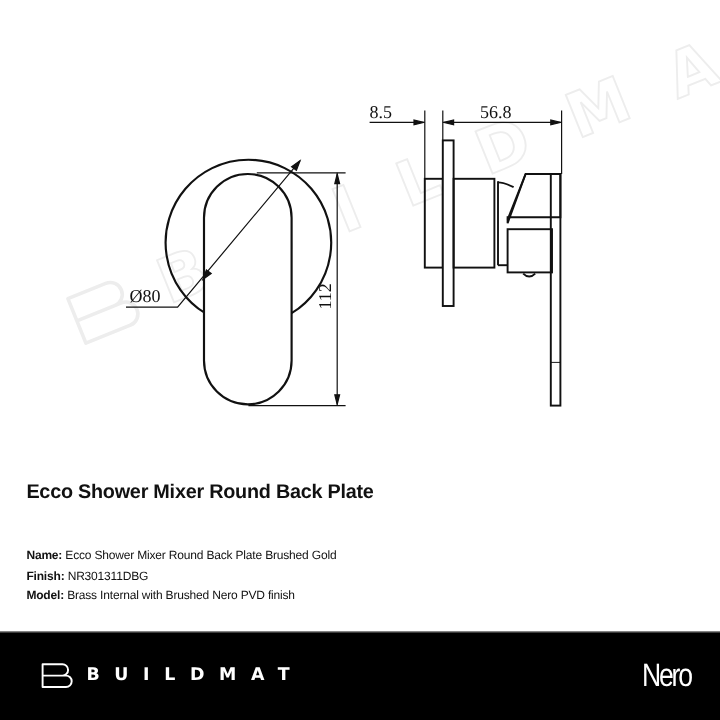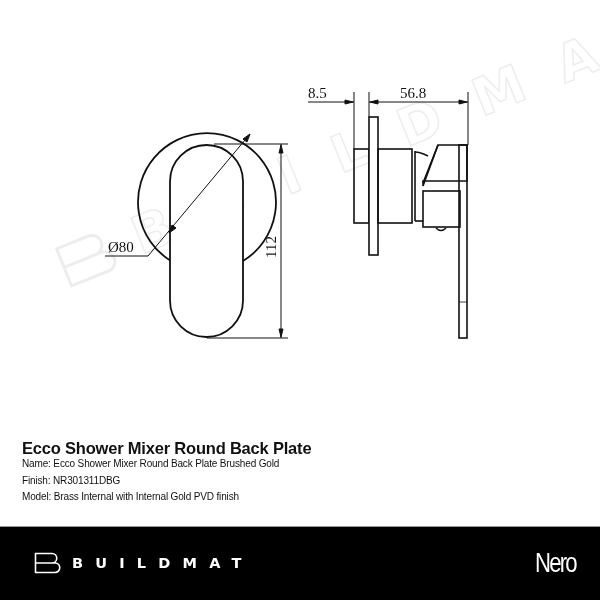--- a/index.html
+++ b/index.html
@@ -1,21 +1,21 @@
 <!DOCTYPE html>
 <html><head>
 <meta charset="utf-8">
 <style>
   html, body { margin: 0; padding: 0; }
   body { width: 600px; height: 600px; background: #ffffff; position: relative; overflow: hidden; font-family: "Liberation Sans", sans-serif; }
   .drawing { position: absolute; left: 0; top: 0; width: 600px; height: 400px; }
   .dim-text { font-family: "Liberation Serif", serif; font-size: 15px; fill: #111; }
-  .title { position: absolute; left: 22px; top: 439px; font-family: "Liberation Sans", sans-serif; font-weight: bold; font-size: 16.5px; color: #111; letter-spacing: -0.2px; white-space: nowrap; }
+  .title { position: absolute; left: 22px; top: 401px; font-family: "Liberation Sans", sans-serif; font-weight: bold; font-size: 16.5px; color: #111; letter-spacing: -0.2px; white-space: nowrap; }
   .spec { position: absolute; left: 22px; font-family: "Liberation Sans", sans-serif; font-size: 10px; color: #111; white-space: nowrap; letter-spacing: -0.15px; }
-  .spec b { font-weight: normal; }
+  .spec b { font-weight: bold; }
   .spec.name { top: 458px; }
   .spec.model { top: 475px; }
   .spec.finish { top: 491px; }
   .footer { position: absolute; left: 0; top: 526px; width: 600px; height: 74px; background: #000; border-top: 1px solid #9a9a9a; box-sizing: border-box; }
   .brand { position: absolute; left: 34px; top: 24px; height: 24px; display: flex; align-items: center; }
   .brand-logo { width: 28px; height: 22px; }
   .brand-text { margin-left: 10px; color: #fff; font-family: "DejaVu Sans", sans-serif; font-weight: bold; font-size: 14.5px; letter-spacing: 12.2px; line-height: 22px; }
   .nero { position: absolute; right: 24px; top: 22px; color: #fff; font-family: "Liberation Sans", sans-serif; font-size: 27px; letter-spacing: -2.2px; transform: scaleX(0.82); transform-origin: right center; line-height: 28px; }
   .watermark { position: absolute; left: 60px; top: 238px; transform: rotate(-22deg); transform-origin: left center; display: flex; align-items: center; pointer-events: none; }
   .watermark-text { font-family: "DejaVu Sans", sans-serif; font-weight: bold; font-size: 52px; letter-spacing: 38px; color: transparent; -webkit-text-stroke: 1.5px #ededed; margin-left: 22px; }
@@ -86,21 +86,21 @@
     <path d="M370 102 L378 100 L378 104 Z" fill="#111"></path>
     <path d="M467 102 L459 100 L459 104 Z" fill="#111"></path>
   </g>
   <text class="dim-text" x="308" y="98">8.5</text>
   <text class="dim-text" x="400" y="98">56.8</text>
 </svg>
 
 <div class="title">Ecco Shower Mixer Round Back Plate</div>
 <div class="spec name"><b>Name:</b> <span>Ecco Shower Mixer Round Back Plate Brushed Gold</span></div>
 <div class="spec model"><b>Finish:</b> <span>NR301311DBG</span></div>
-<div class="spec finish"><b>Model:</b> <span>Brass Internal with Internal Gold PVD finish</span></div>
+<div class="spec finish"><b>Model:</b> <span>Brass Internal with Brushed Nero PVD finish</span></div>
 
 <div class="footer">
   <div class="brand">
     <svg class="brand-logo" viewBox="0 0 28 22">
       <path d="M1.5 1.5 H18 a4.75 4.75 0 0 1 0 9.5 H1.5 Z M1.5 11 H21 a4.75 4.75 0 0 1 0 9.5 H1.5 Z" fill="none" stroke="#fff" stroke-width="1.6" stroke-linejoin="round"></path>
     </svg>
     <span class="brand-text">BUILDMAT</span>
   </div>
   <div class="nero">Nero</div>
 </div>

